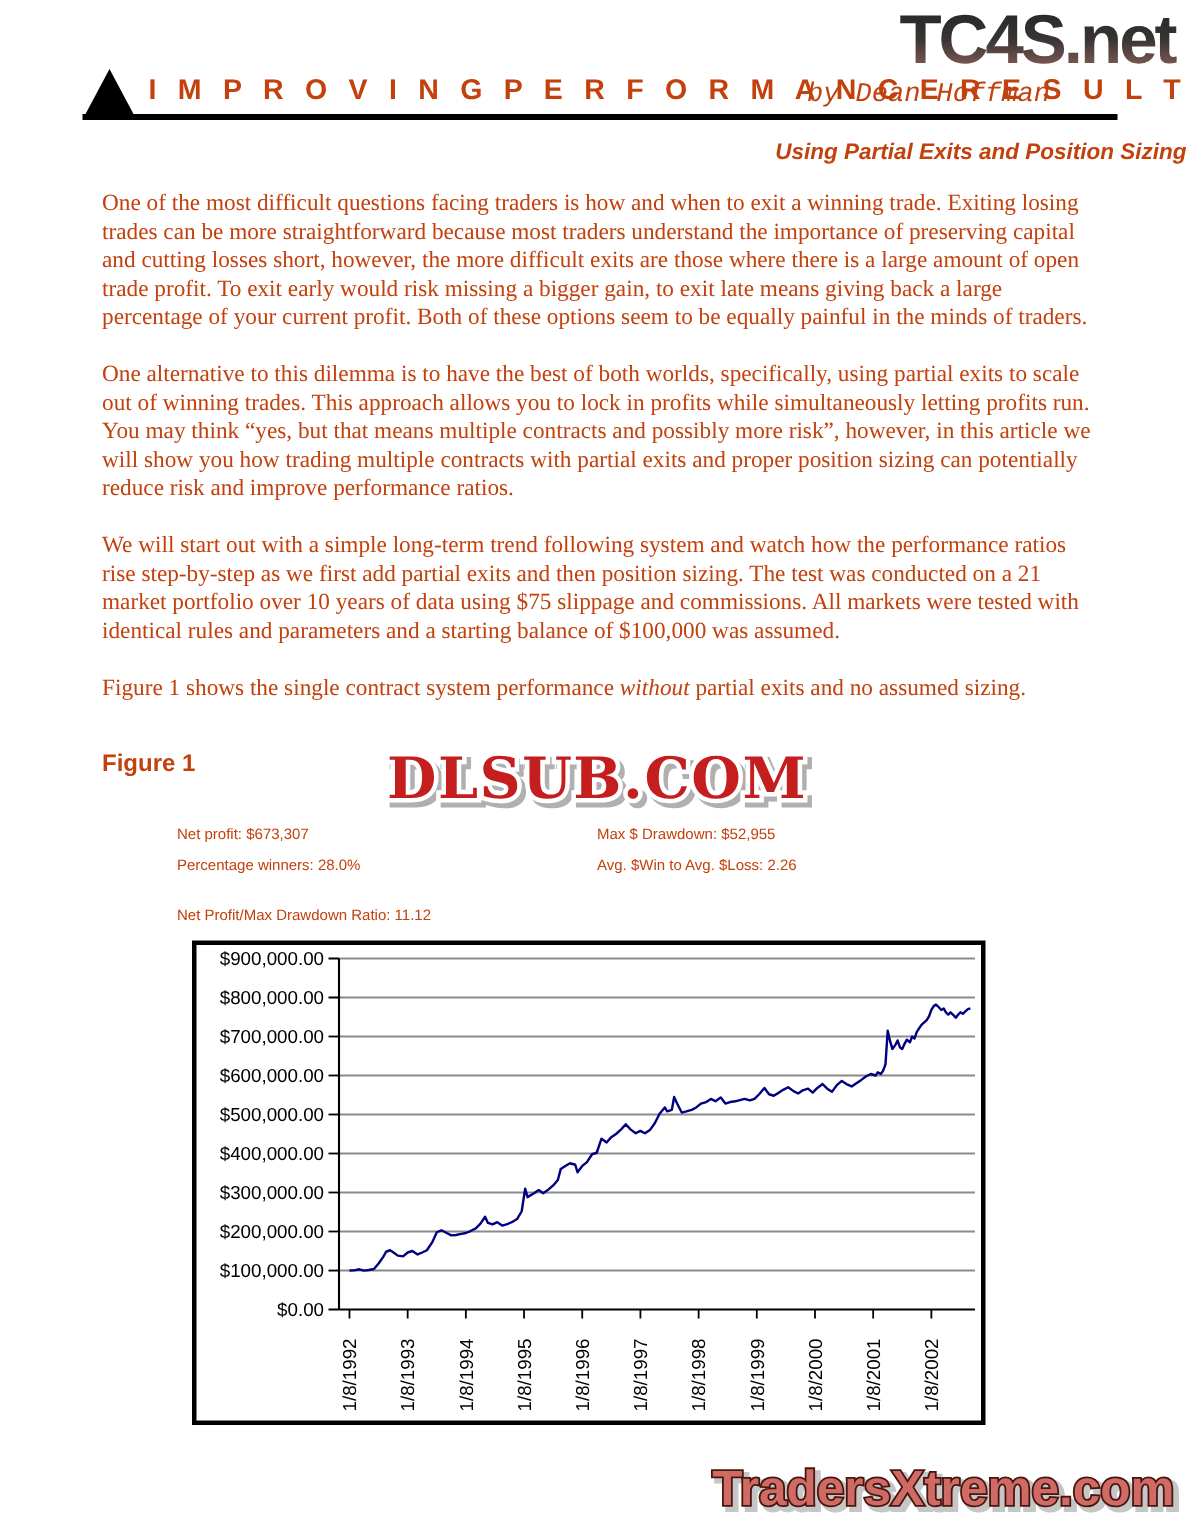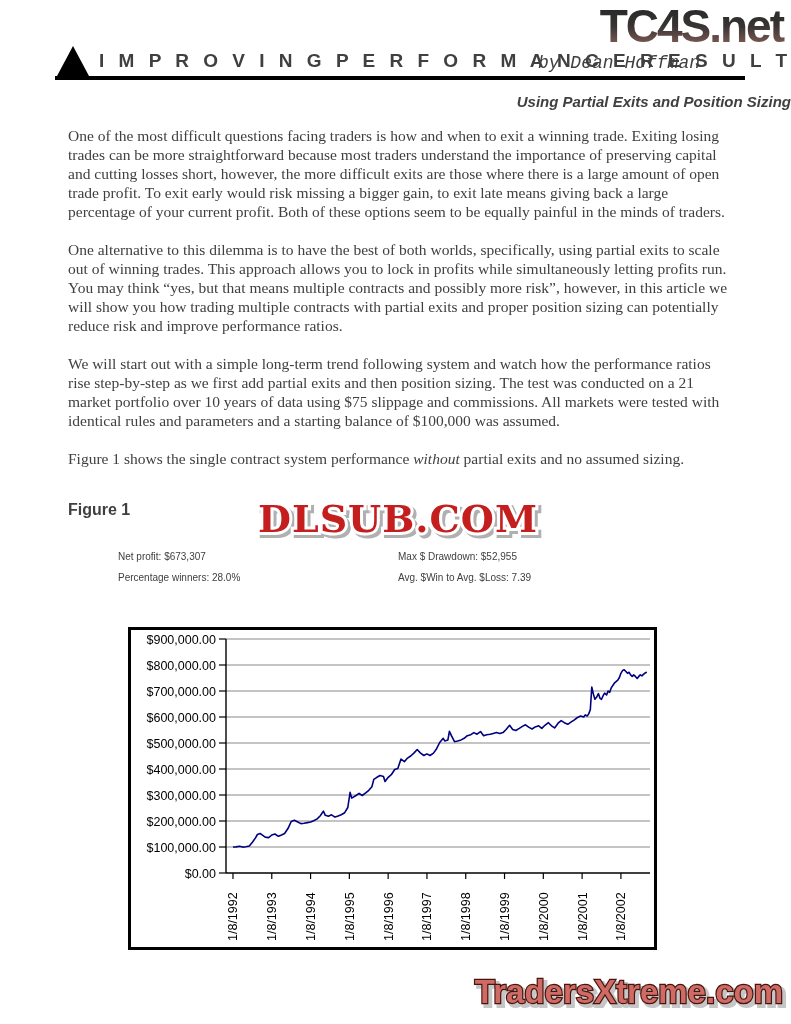--- a/index.html
+++ b/index.html
@@ -1,18 +1,18 @@
 <!DOCTYPE html>
 <html><head>
 <meta charset="utf-8">
 <style>
   html,body { margin:0; padding:0; background:#ffffff; }
   .page {
     position:relative; width:791px; height:1024px; background:#ffffff;
-    font-family:"Liberation Serif", serif; color:#404040; overflow:hidden;
+    font-family:"Liberation Serif", serif; color:#c2410c; overflow:hidden;
   }
   .logo-svg { position:absolute; top:0px; right:4px; }
   .header-bar {
     position:absolute; top:42px; left:55px; width:690px; height:34px;
     border-bottom:4px solid #000;
   }
   .triangle {
     position:absolute; left:2px; bottom:0; width:0; height:0;
     border-left:16px solid transparent; border-right:16px solid transparent;
     border-bottom:30px solid #000;
@@ -94,22 +94,23 @@
       <text class="wm-text" x="153" y="47" text-anchor="middle" fill="#b0b0b0" stroke="#b0b0b0" stroke-width="6" paint-order="stroke">DLSUB.COM</text>
       <text class="wm-text" x="150" y="44" text-anchor="middle" fill="#c41e1e" stroke="#ffffff" stroke-width="6" paint-order="stroke">DLSUB.COM</text>
     </svg>
   </div>
 
   <div class="stats">
     <div class="stats-grid">
       <div>Net profit: $673,307</div>
       <div>Max $ Drawdown: $52,955</div>
       <div>Percentage winners: 28.0%</div>
-      <div>Avg. $Win to Avg. $Loss: 7.39</div>
+      <div>Avg. $Win to Avg. $Loss: 2.26</div>
     </div>
+    <div class="ratio-line">Net Profit/Max Drawdown Ratio: 11.12</div>
   </div>
 
   <div class="chart-box">
     <svg id="chart-svg" width="523" height="317" viewBox="0 0 523 317">
         <line x1="88" y1="243" x2="95" y2="243" stroke="#000" stroke-width="1.2"></line>
         <text x="85" y="247.5" text-anchor="end" class="tick">$0.00</text>
         <line x1="95" y1="217" x2="519" y2="217" stroke="#8a8a8a" stroke-width="1.2"></line>
         <line x1="88" y1="217" x2="95" y2="217" stroke="#000" stroke-width="1.2"></line>
         <text x="85" y="221.5" text-anchor="end" class="tick">$100,000.00</text>
         <line x1="95" y1="191" x2="519" y2="191" stroke="#8a8a8a" stroke-width="1.2"></line>

